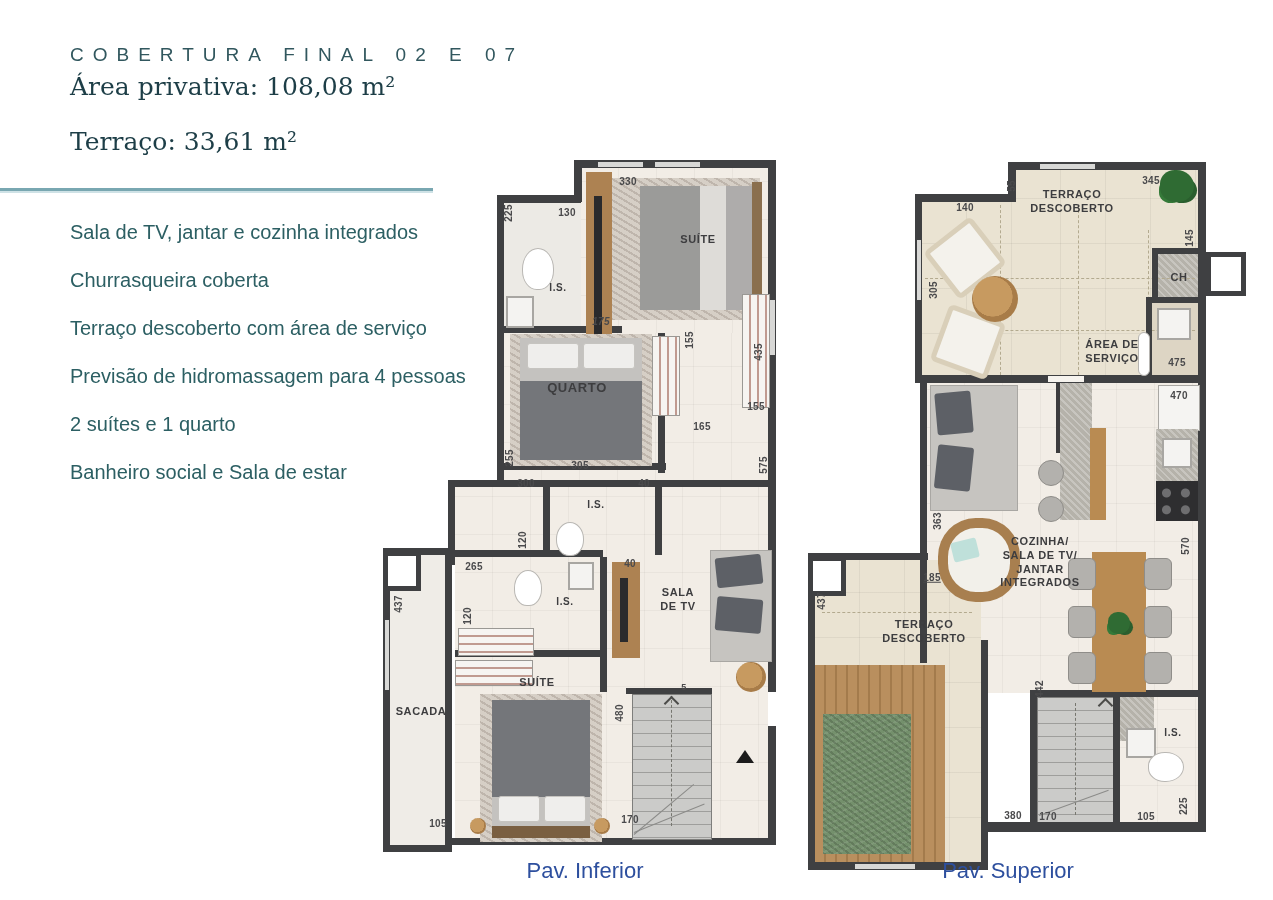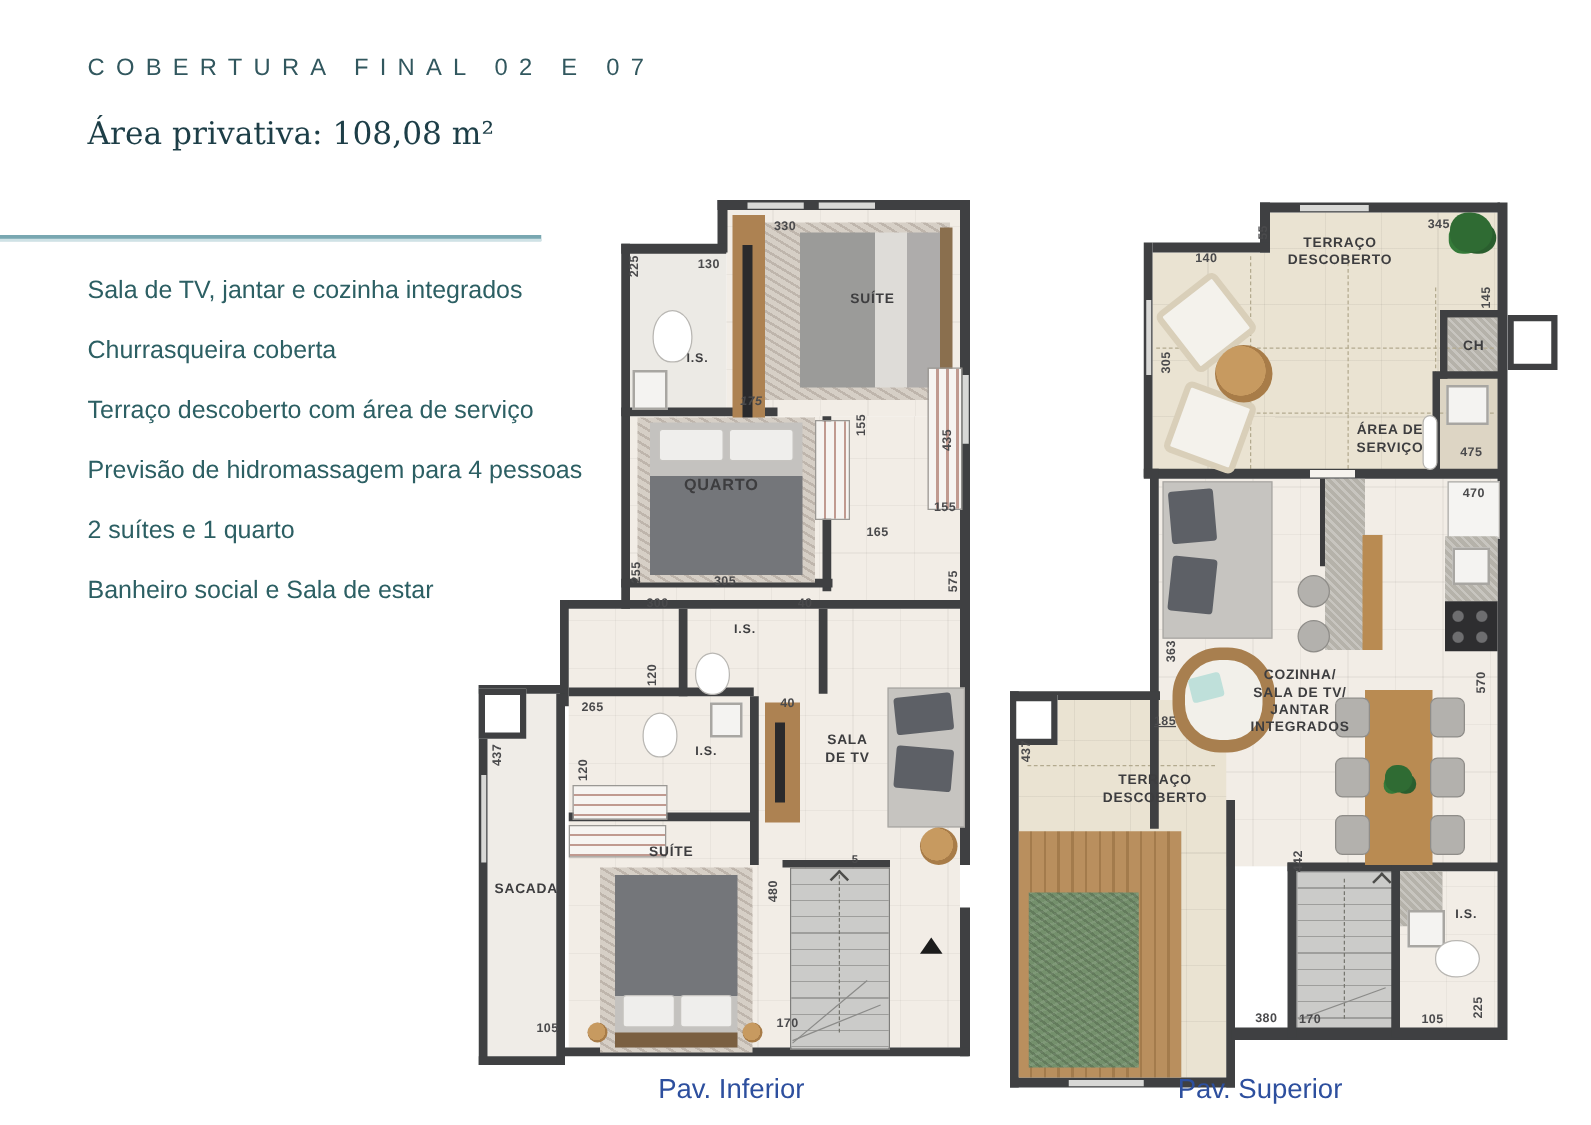--- a/index.html
+++ b/index.html
@@ -86,21 +86,22 @@
      line-height:1;margin-top:2px;}
   .wm-sub{font-size:23px;letter-spacing:16px;color:rgba(255,255,255,.62);margin-top:6px;
      padding-left:16px;}
 </style>
 </head>
 <body>
 
 <div id="stage">
 
   <div class="title">COBERTURA FINAL 02 E 07</div>
-  <div class="serifline" style="top:92px">Área privativa: 108,08 m²</div>
+  <div class="serifline" style="top:72px">Área privativa: 108,08 m²</div>
+  <div class="serifline" style="top:127px">Terraço: 33,61 m²</div>
   <div class="divider"></div>
 
   <div class="features">
     <div class="feature">Sala de TV, jantar e cozinha integrados</div>
     <div class="feature">Churrasqueira coberta</div>
     <div class="feature">Terraço descoberto com área de serviço</div>
     <div class="feature">Previsão de hidromassagem para 4 pessoas</div>
     <div class="feature">2 suítes e 1 quarto</div>
     <div class="feature">Banheiro social e Sala de estar</div>
   </div>

